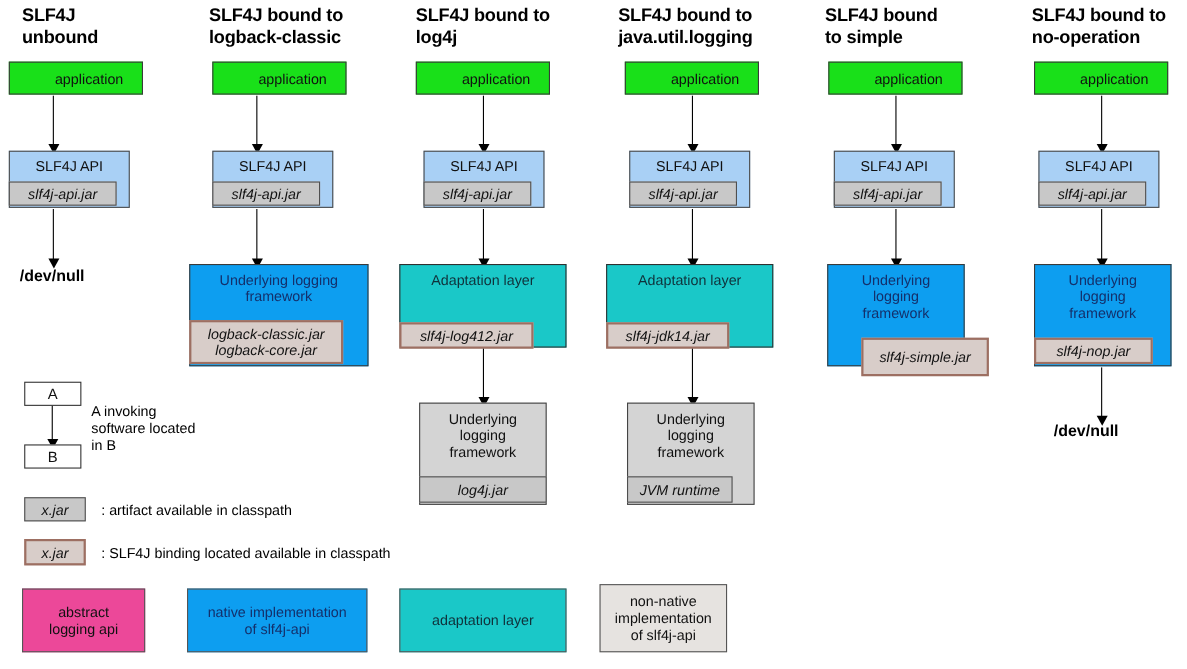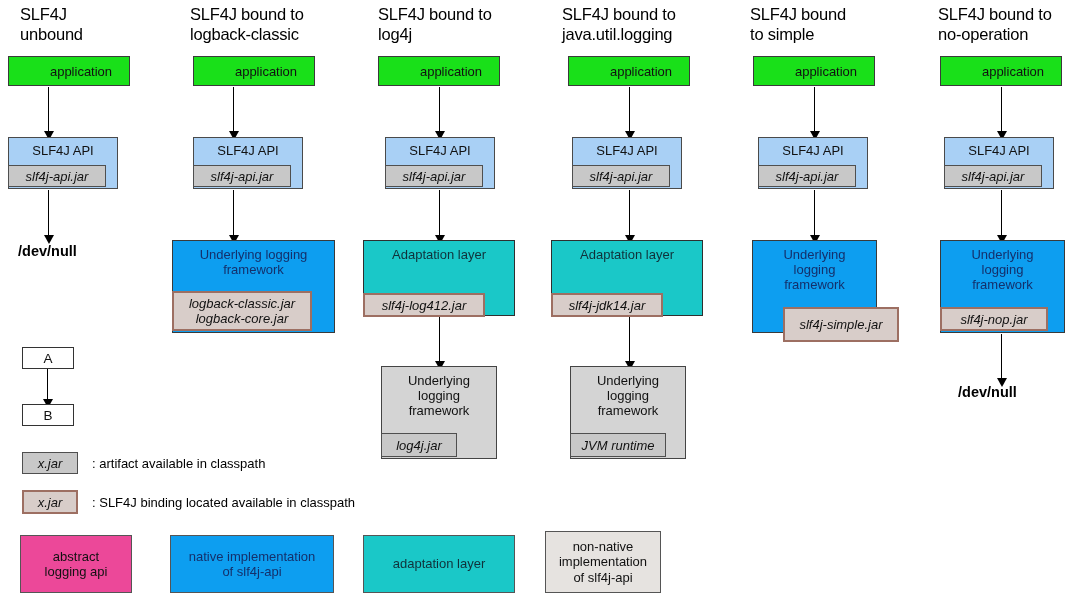--- a/index.html
+++ b/index.html
@@ -17,21 +17,21 @@
   }
   .canvas {
     position: relative;
     width: 1079px;
     height: 608px;
   }
 
   
   .col-title {
     position: absolute;
-    font-weight: normal;
+    font-weight: bold;
     font-size: 16.5px;
     line-height: 20px;
     letter-spacing: -0.2px;
     color: #000;
     white-space: pre-line;
   }
 
   
   .box {
     position: absolute;
@@ -223,21 +223,21 @@
     <span>Adaptation layer</span>
     <div class="jar binding" style="left:-1px; top:52px; width:122px; height:24px;">slf4j-log412.jar</div>
   </div>
 
   <div class="arrow" style="left:439px; top:317px; height:45px;"></div>
 
   <div class="box nonnative" style="left:381px; top:366px; width:116px; height:93px;">
     <span style="white-space:pre-line;">Underlying
 logging
 framework</span>
-    <div class="jar" style="left:-1px; top:66px; width:76px; height:24px;">log4j.jar</div>
+    <div class="jar" style="left:-1px; top:66px; width:116px; height:24px;">log4j.jar</div>
   </div>
 
   <div class="col-title" style="left:562px; top:4px;">SLF4J bound to
 java.util.logging</div>
 
   <div class="box app" style="left:568px; top:56px; width:122px; height:30px;">
     <span>application</span>
   </div>
 
   <div class="arrow" style="left:629px; top:87px; height:45px;"></div>
@@ -316,20 +316,23 @@
   <div class="box plain" style="left:22px; top:347px; width:52px; height:22px;">
     <span>A</span>
   </div>
 
   <div class="arrow" style="left:47px; top:369px; height:31px;"></div>
 
   <div class="box plain" style="left:22px; top:404px; width:52px; height:22px;">
     <span>B</span>
   </div>
 
+  <div class="legend-text" style="left:83px; top:366px;">A invoking
+software located
+in B</div>
 
   <div class="jar" style="left:22px; top:452px; width:56px; height:22px;">x.jar</div>
   <div class="legend-text" style="left:92px; top:456px;">: artifact available in classpath</div>
 
   <div class="jar binding" style="left:22px; top:490px; width:56px; height:24px;">x.jar</div>
   <div class="legend-text" style="left:92px; top:495px;">: SLF4J binding located available in classpath</div>
 
   <div class="key k-abstract" style="left:20px; top:535px; width:112px; height:58px;">
     <span>abstract
 logging api</span>

